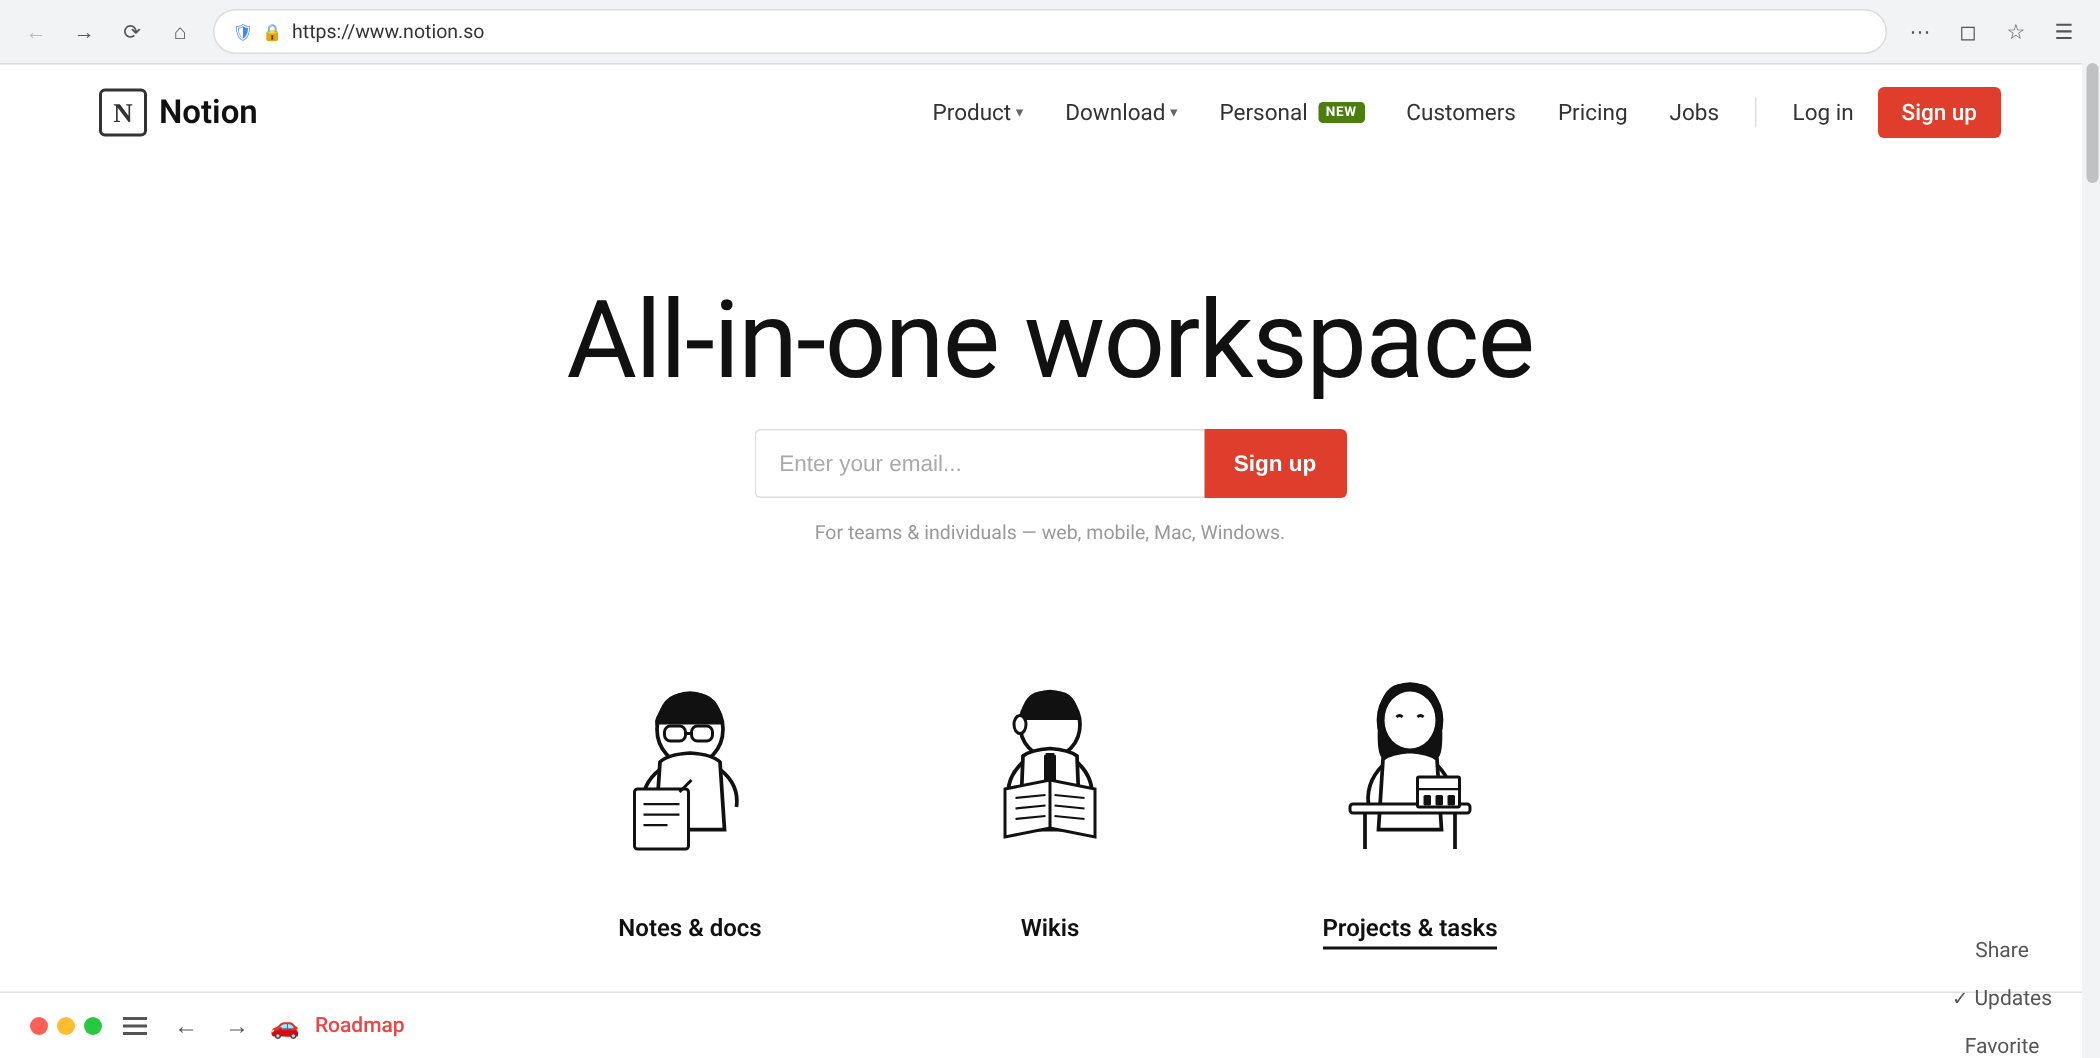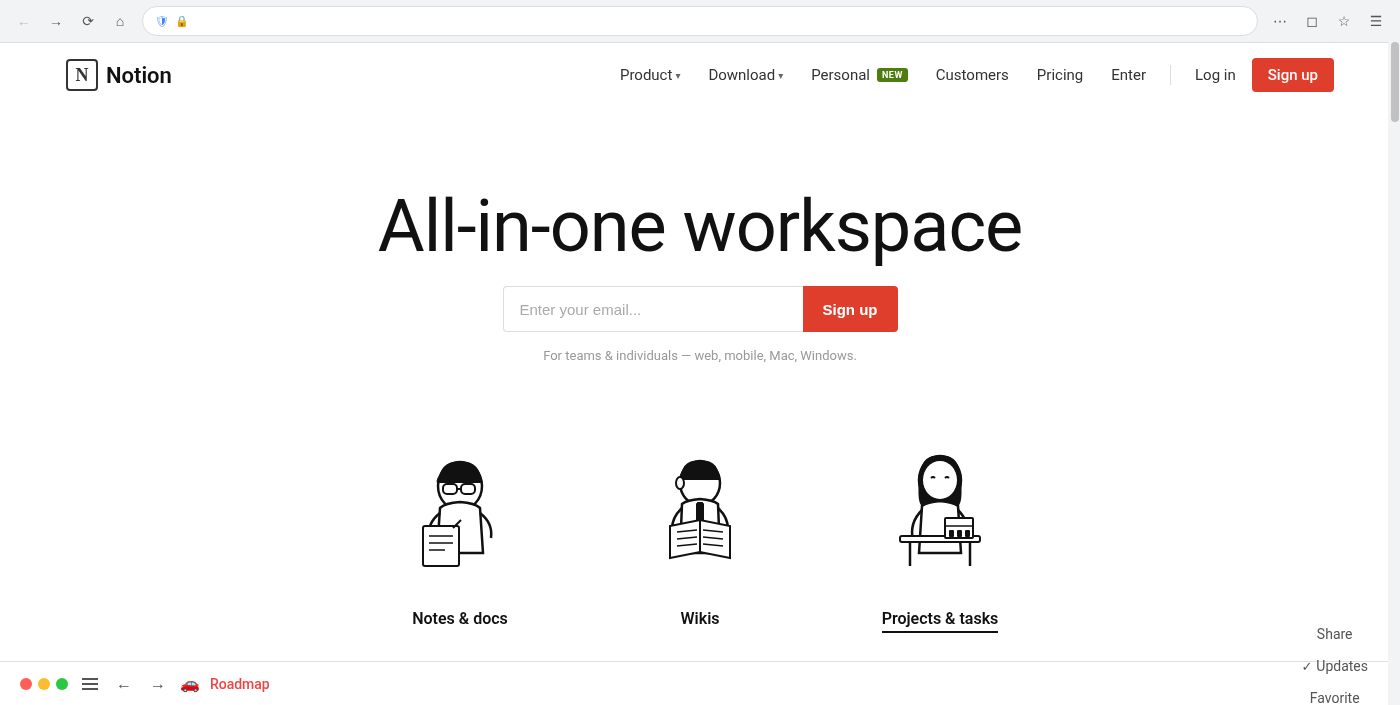--- a/index.html
+++ b/index.html
@@ -385,20 +385,21 @@
   <div class="browser-toolbar">
     <div class="browser-nav-btns">
       <button class="nav-btn disabled">←</button>
       <button class="nav-btn">→</button>
       <button class="nav-btn">⟳</button>
       <button class="nav-btn">⌂</button>
     </div>
     <div class="address-bar-container">
       <span class="address-bar-icon">🛡</span>
       <span class="lock-icon">🔒</span>
+      <span class="address-bar-url">https://www.notion.so</span>
     </div>
     <div class="browser-actions">
       <button class="browser-action-btn">⋯</button>
       <button class="browser-action-btn">◻</button>
       <button class="browser-action-btn">☆</button>
       <button class="browser-action-btn">☰</button>
     </div>
   </div>
 </div>
 
@@ -429,21 +430,21 @@
         <span>Personal</span>
         <span class="new-badge">NEW</span>
       </a>
       <a class="nav-item">
         <span>Customers</span>
       </a>
       <a class="nav-item">
         <span>Pricing</span>
       </a>
       <a class="nav-item">
-        <span>Enter</span>
+        <span>Jobs</span>
       </a>
       <div class="nav-divider"></div>
       <span class="nav-login">Log in</span>
       <span class="nav-signup">Sign up</span>
     </nav>
   </header>
 
   <section class="hero">
     <h1 class="hero-title">All-in-one workspace</h1>
     <div class="hero-cta">

